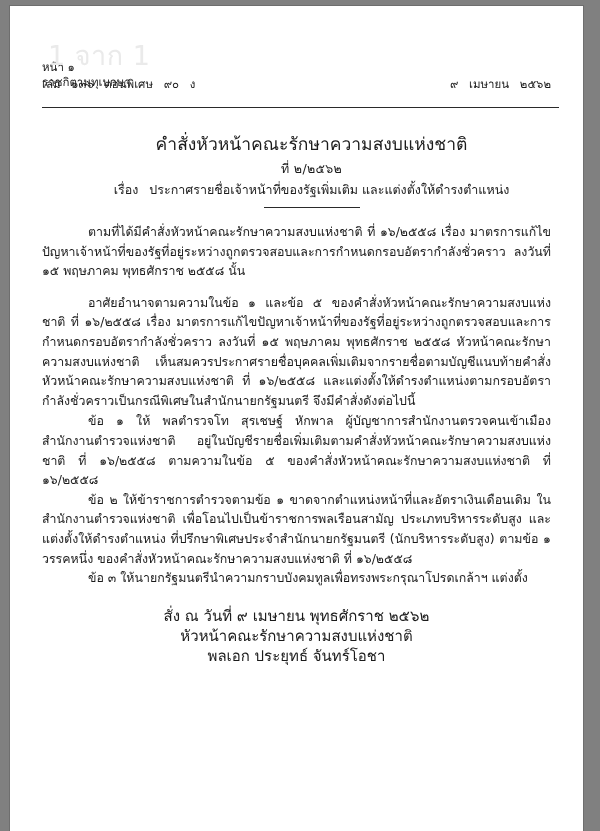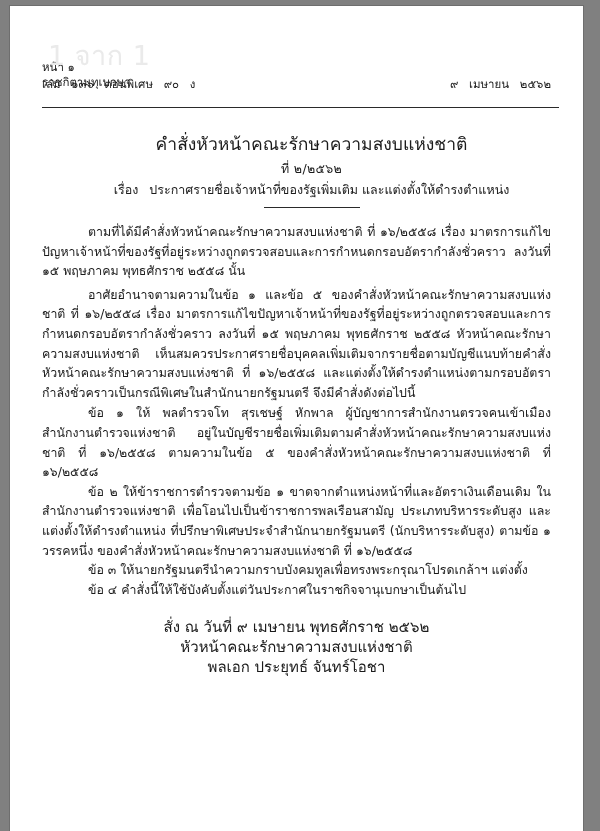--- a/index.html
+++ b/index.html
@@ -148,21 +148,21 @@
 
   
   .body {
     margin: 14px 32px 0 32px;
     font-size: 12.4px;
     line-height: 19.6px;
     text-align: justify;
     text-justify: inter-word;
   }
   .para {
-    margin: 4px 0 1px 0;
+    margin: 12px 0 1px 0;
     text-indent: 46px;
   }
   .clause {
     margin: 0;
     text-indent: 46px;
   }
 
   
   .signature {
     margin-top: 18px;
@@ -223,21 +223,20 @@
         </div>
         <div class="rule-short"></div>
       </div>
 
       <div class="body">
         <p class="para">ตามที่ได้มีคำสั่งหัวหน้าคณะรักษาความสงบแห่งชาติ  ที่ ๑๖/๒๕๕๘  เรื่อง  มาตรการแก้ไขปัญหาเจ้าหน้าที่ของรัฐที่อยู่ระหว่างถูกตรวจสอบและการกำหนดกรอบอัตรากำลังชั่วคราว  ลงวันที่ ๑๕  พฤษภาคม  พุทธศักราช  ๒๕๕๘  นั้น</p>
         <p class="para">อาศัยอำนาจตามความในข้อ ๑  และข้อ ๕  ของคำสั่งหัวหน้าคณะรักษาความสงบแห่งชาติ ที่ ๑๖/๒๕๕๘  เรื่อง  มาตรการแก้ไขปัญหาเจ้าหน้าที่ของรัฐที่อยู่ระหว่างถูกตรวจสอบและการกำหนดกรอบอัตรากำลังชั่วคราว  ลงวันที่ ๑๕  พฤษภาคม  พุทธศักราช ๒๕๕๘  หัวหน้าคณะรักษาความสงบแห่งชาติ  เห็นสมควรประกาศรายชื่อบุคคลเพิ่มเติมจากรายชื่อตามบัญชีแนบท้ายคำสั่งหัวหน้าคณะรักษาความสงบแห่งชาติ  ที่ ๑๖/๒๕๕๘  และแต่งตั้งให้ดำรงตำแหน่งตามกรอบอัตรากำลังชั่วคราวเป็นกรณีพิเศษในสำนักนายกรัฐมนตรี  จึงมีคำสั่งดังต่อไปนี้</p>
         <p class="clause">ข้อ ๑  ให้ พลตำรวจโท สุรเชษฐ์ หักพาล ผู้บัญชาการสำนักงานตรวจคนเข้าเมือง สำนักงานตำรวจแห่งชาติ  อยู่ในบัญชีรายชื่อเพิ่มเติมตามคำสั่งหัวหน้าคณะรักษาความสงบแห่งชาติ  ที่ ๑๖/๒๕๕๘ ตามความในข้อ ๕  ของคำสั่งหัวหน้าคณะรักษาความสงบแห่งชาติ  ที่ ๑๖/๒๕๕๘</p>
         <p class="clause">ข้อ ๒  ให้ข้าราชการตำรวจตามข้อ ๑  ขาดจากตำแหน่งหน้าที่และอัตราเงินเดือนเดิม  ในสำนักงานตำรวจแห่งชาติ  เพื่อโอนไปเป็นข้าราชการพลเรือนสามัญ  ประเภทบริหารระดับสูง  และแต่งตั้งให้ดำรงตำแหน่ง  ที่ปรึกษาพิเศษประจำสำนักนายกรัฐมนตรี (นักบริหารระดับสูง) ตามข้อ ๑  วรรคหนึ่ง ของคำสั่งหัวหน้าคณะรักษาความสงบแห่งชาติ  ที่ ๑๖/๒๕๕๘</p>
         <p class="clause">ข้อ ๓  ให้นายกรัฐมนตรีนำความกราบบังคมทูลเพื่อทรงพระกรุณาโปรดเกล้าฯ  แต่งตั้ง</p>
-        <p class="clause">ข้อ ๔  คำสั่งนี้ให้ใช้บังคับตั้งแต่วันประกาศในราชกิจจานุเบกษาเป็นต้นไป</p>
       </div>
 
       <div class="signature">
         <div>สั่ง ณ วันที่ ๙  เมษายน  พุทธศักราช  ๒๕๖๒</div>
         <div>หัวหน้าคณะรักษาความสงบแห่งชาติ</div>
         <div>พลเอก ประยุทธ์ จันทร์โอชา</div>
       </div>
 
     </div>
 

